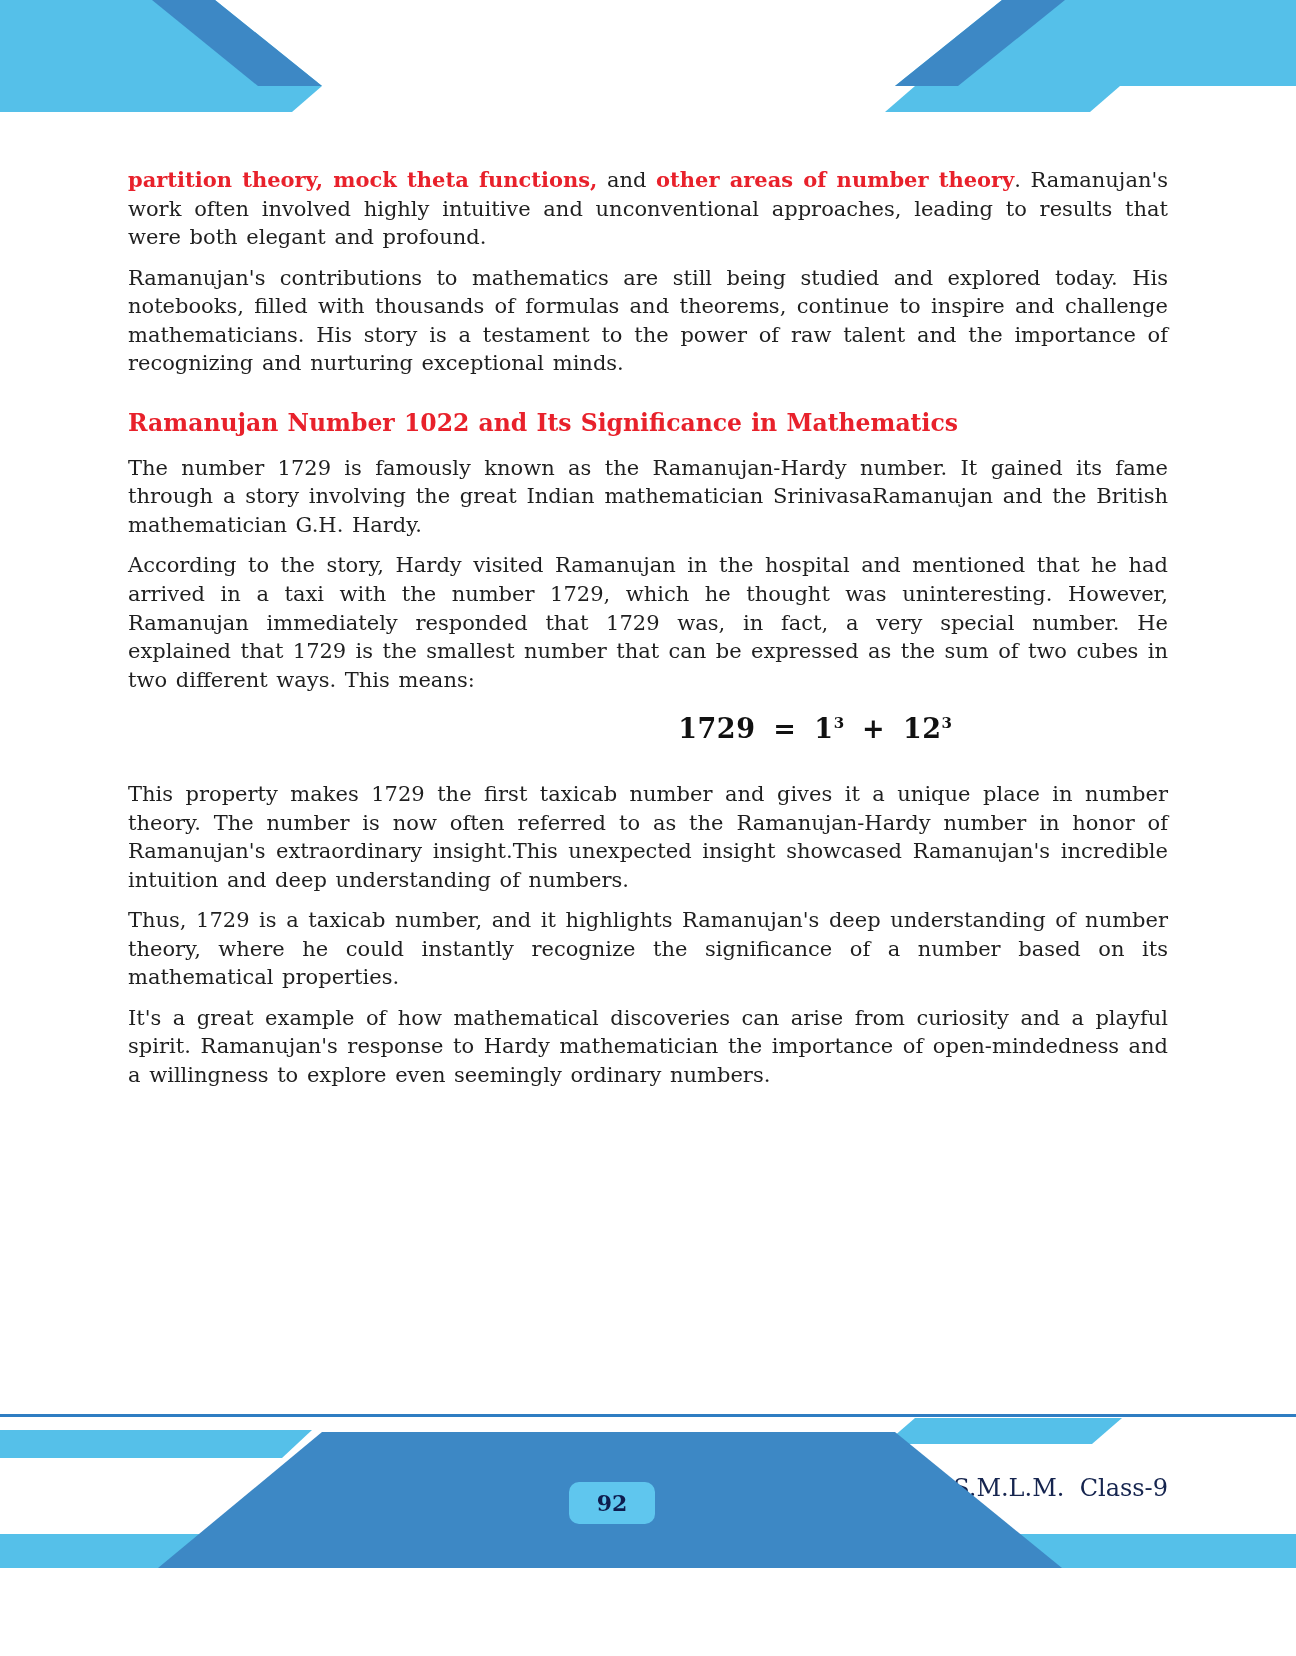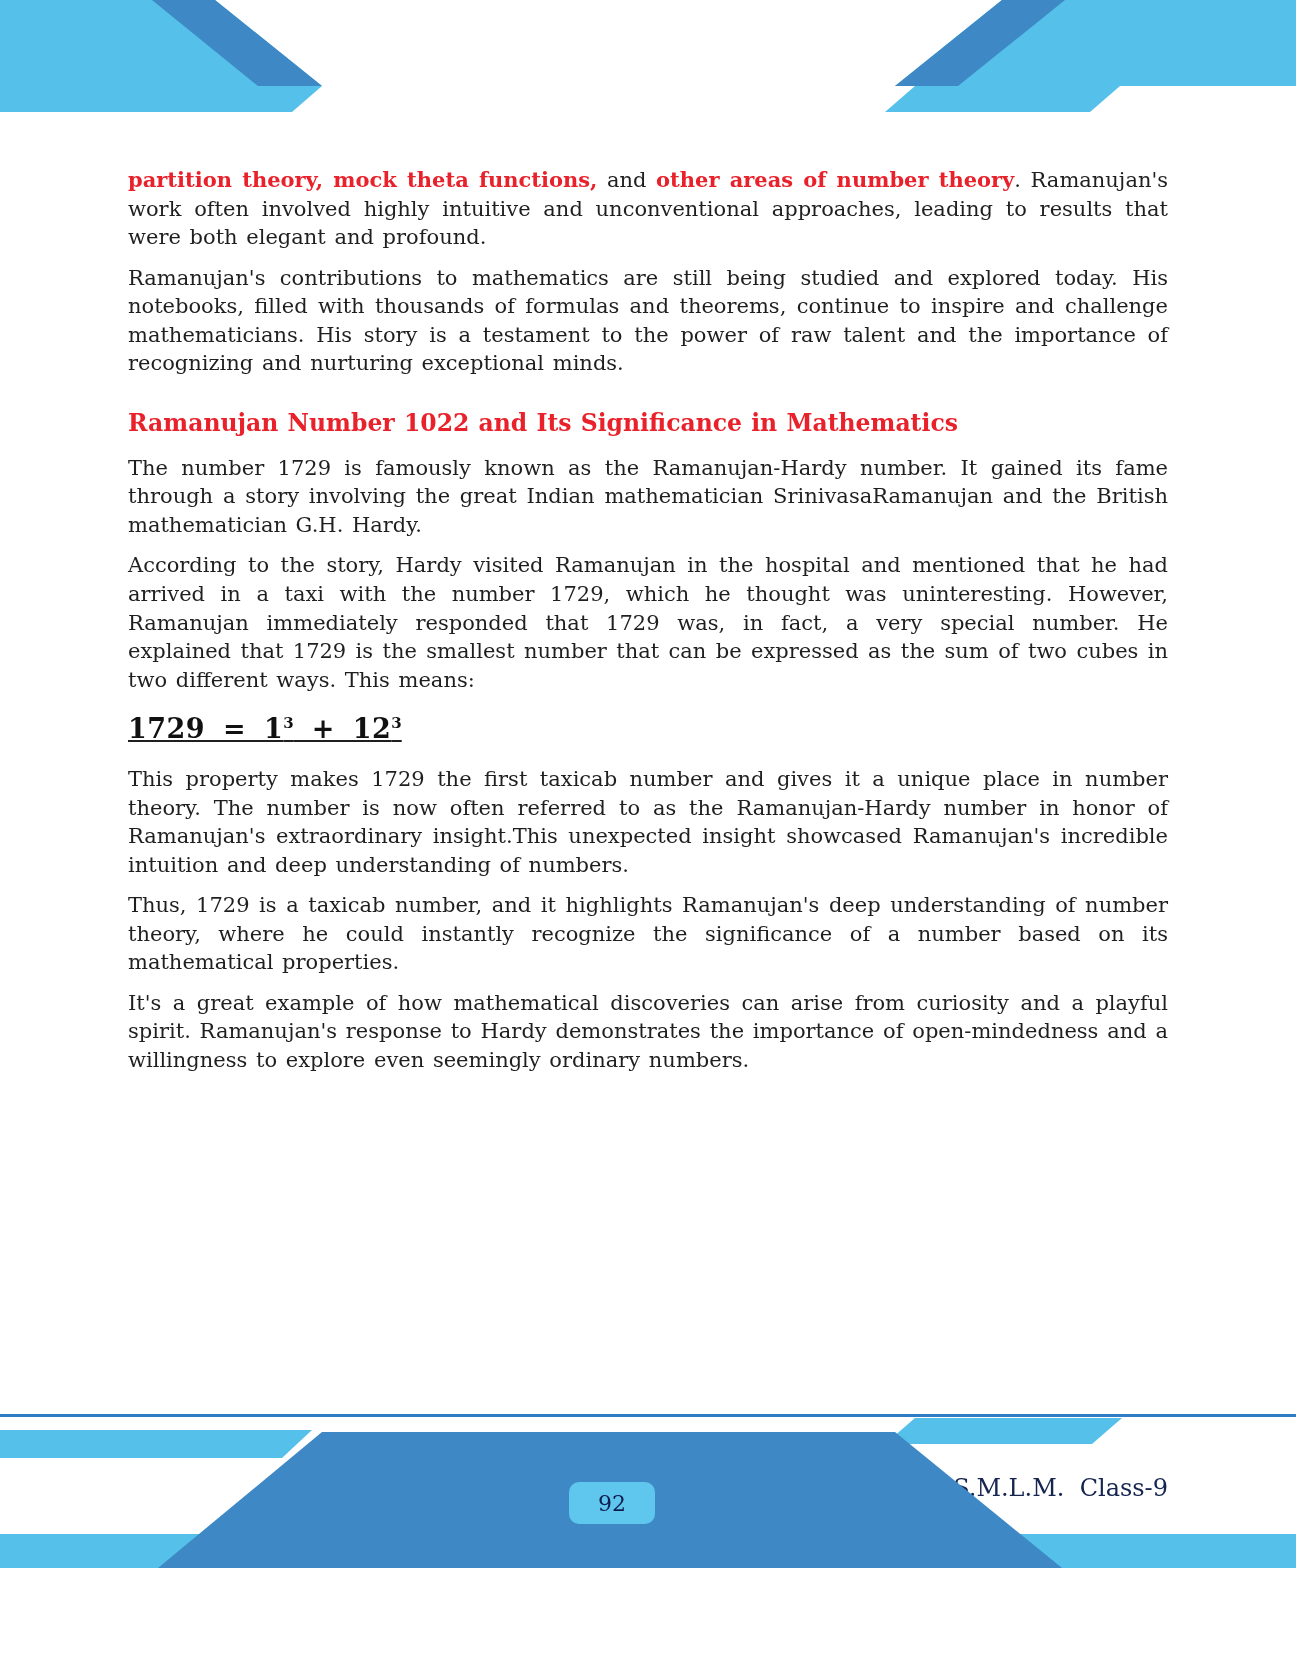--- a/index.html
+++ b/index.html
@@ -31,24 +31,23 @@
   .red-bold{color:#e8212b;font-weight:bold;}
   h2.section{
     color:#e8212b;
     font-size:23.5px;
     font-weight:bold;
     margin:30px 0 14px 0;
     text-align:left;
     word-spacing:1px;
   }
   .equations{
-    text-align:left;
+    text-align:right;
     padding-right:216px;
-    margin:8px 0 13px 0;
-    text-decoration:underline;
+    margin:8px 0 28px 0;
   }
   .eq{
     font-weight:bold;
     font-size:27px;
     color:#111111;
     line-height:1.7;
     word-spacing:8px;
     letter-spacing:0.5px;
   }
   .eq sup{
@@ -68,21 +67,21 @@
     position:absolute;
     left:569px;
     top:1482px;
     width:86px;
     height:42px;
     background:#5fc6ee;
     border-radius:10px;
     display:flex;
     align-items:center;
     justify-content:center;
-    font-weight:normal;
+    font-weight:bold;
     font-size:22px;
     color:#0e1c4e;
     z-index:5;
   }
 </style>
 </head>
 <body>
 
 <div class="page">
 
@@ -115,21 +114,21 @@
       <div class="eq">
         <span>1729 = 1</span><sup>3</sup><span> + 12</span><sup>3</sup>
       </div>
     </div>
 
     <p>This property makes 1729 the first taxicab number and gives it a unique place in number theory. The number is now often referred to as the Ramanujan-Hardy number in honor of Ramanujan's extraordinary insight.This unexpected insight showcased Ramanujan's incredible intuition and deep understanding of numbers.</p>
 
     <p>Thus, 1729 is a taxicab number, and it highlights Ramanujan's deep understanding of number theory, where he could instantly recognize the significance of a number based on its mathematical properties.</p>
 
 
-    <p>It's a great example of how mathematical discoveries can arise from curiosity and a playful spirit. Ramanujan's response to Hardy demonstrates the importance of open-mindedness and a willingness to explore even seemingly ordinary numbers.</p>
+    <p>It's a great example of how mathematical discoveries can arise from curiosity and a playful spirit. Ramanujan's response to Hardy mathematician the importance of open-mindedness and a willingness to explore even seemingly ordinary numbers.</p>
 
   </div>
 
   <div class="footer-right">S.M.L.M.&nbsp; Class-9</div>
 
   <div class="deco deco-bottom">
     <svg width="1296" height="156" viewBox="0 0 1296 156">
       <rect x="0" y="2" width="1296" height="3" fill="#2f7dc2"></rect>
       <rect x="0" y="122" width="1296" height="34" fill="#55c0e9"></rect>
       <polygon points="0,18 312,18 282,46 0,46" fill="#55c0e9"></polygon>

